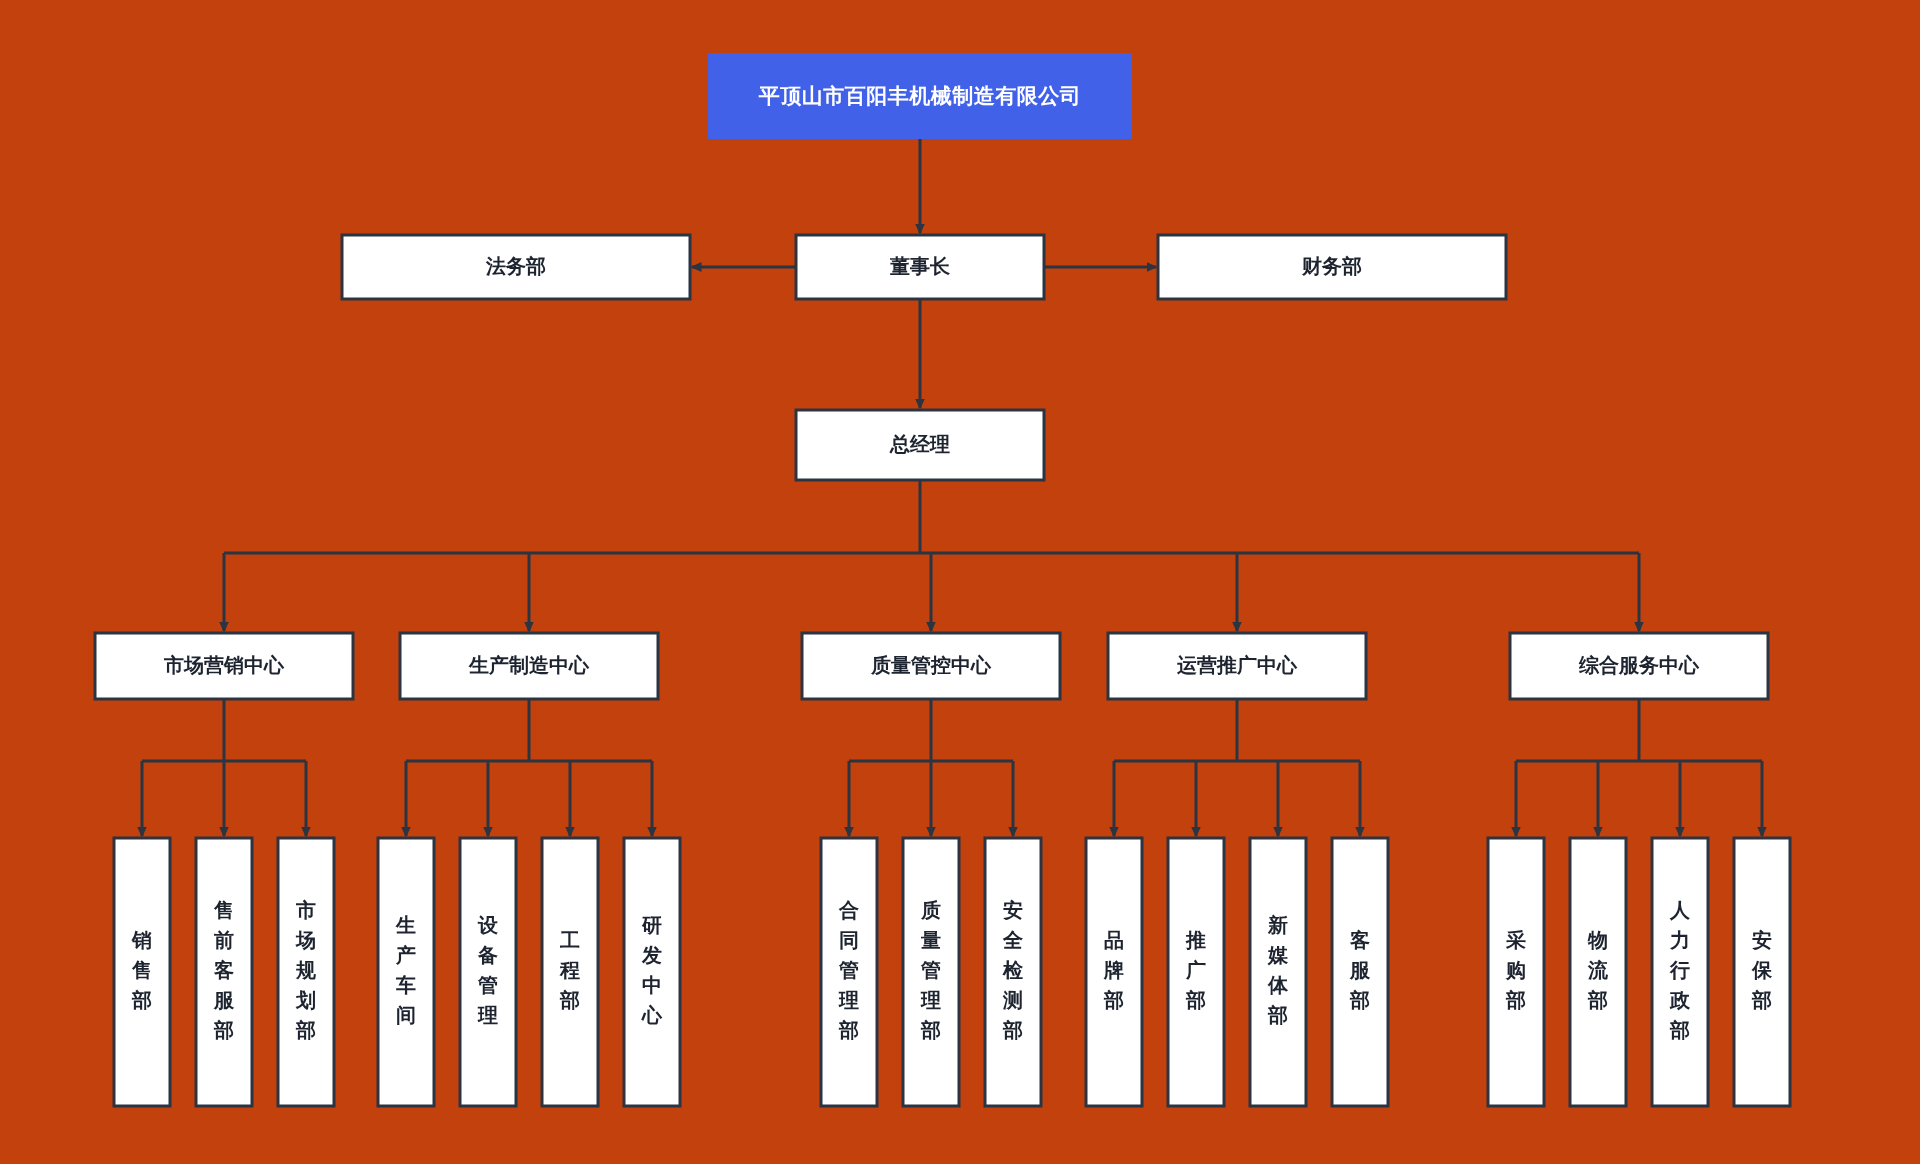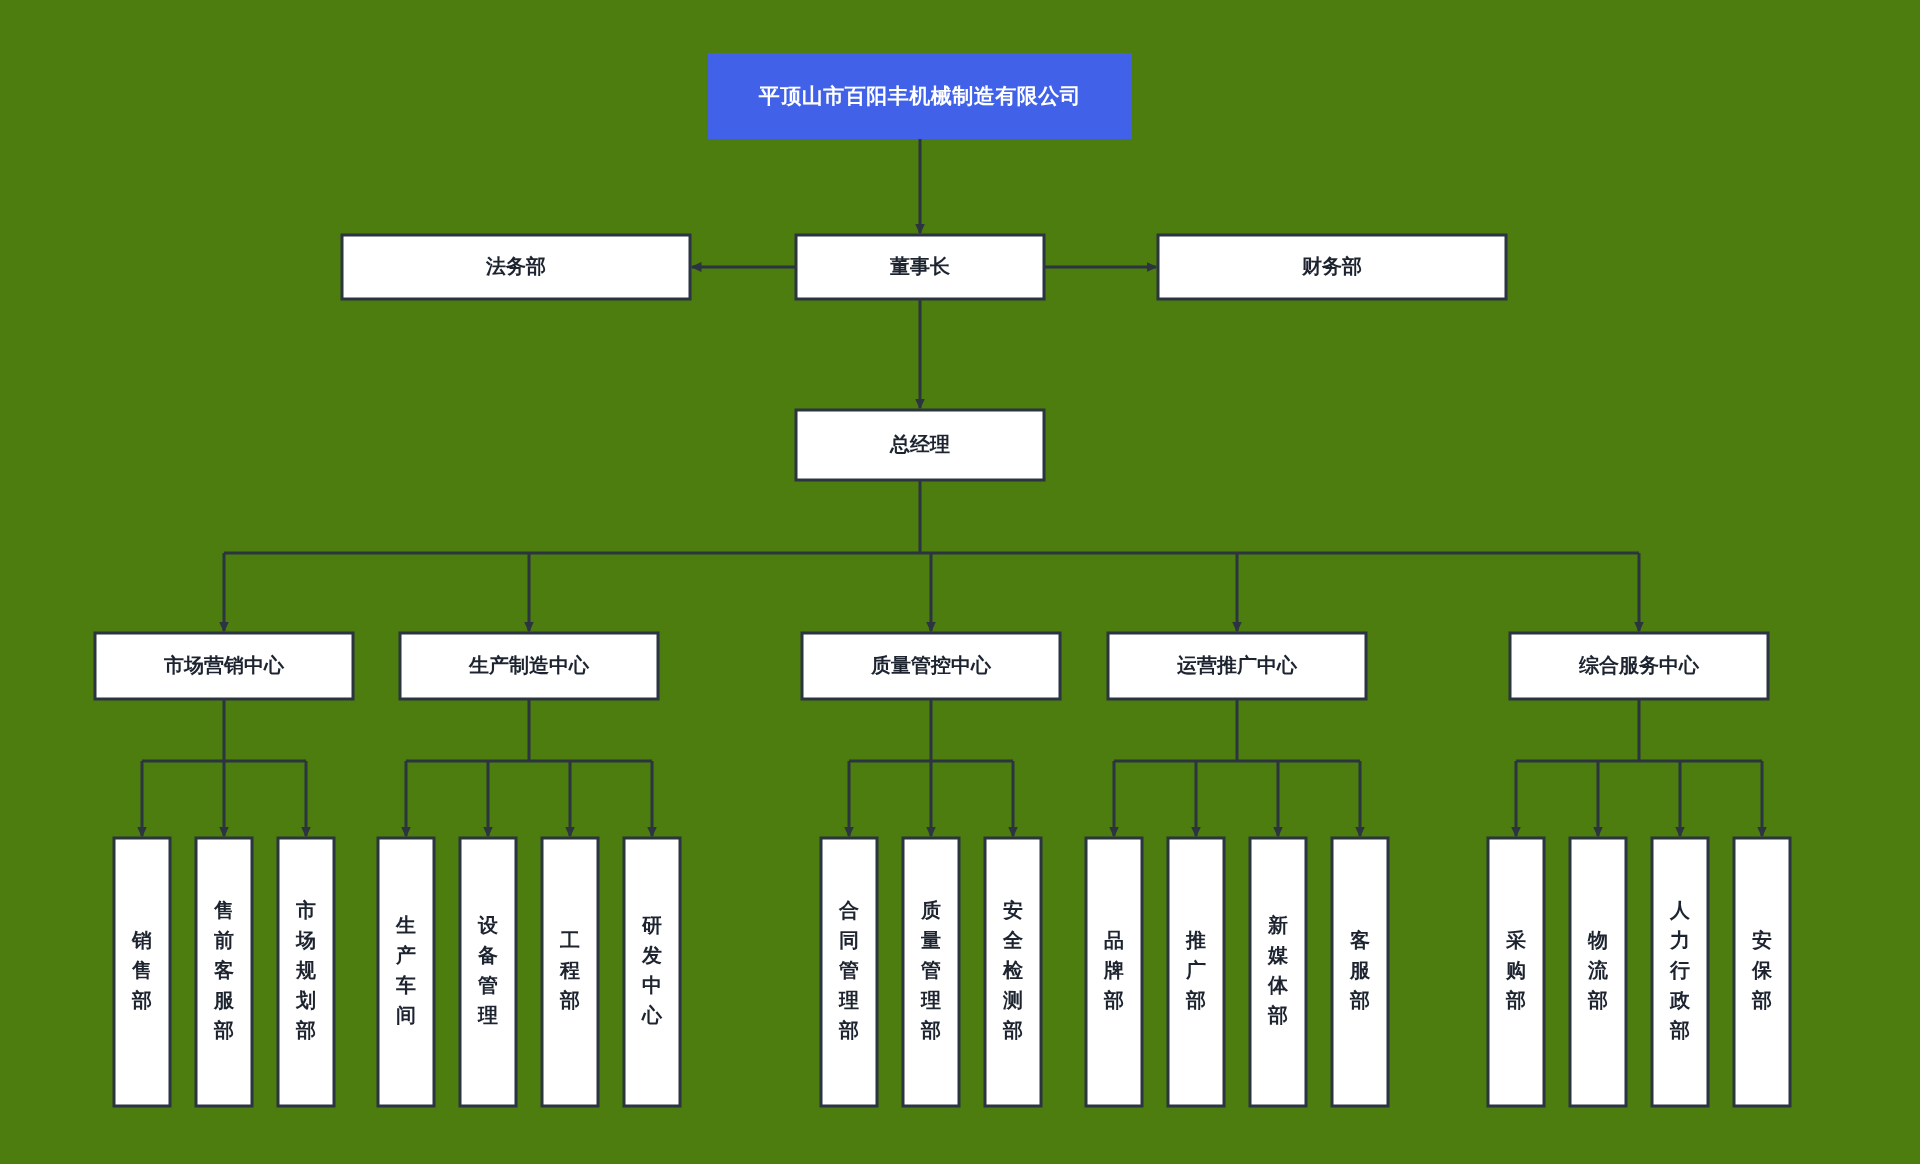--- a/index.html
+++ b/index.html
@@ -1,21 +1,21 @@
 <!DOCTYPE html>
 <html><head>
 <meta charset="utf-8">
 <style>
   html,body{margin:0;padding:0;background:#ffffff;}
   body{
     width:1920px;height:1164px;
     font-family:"Liberation Sans","DejaVu Sans",sans-serif;
     overflow:hidden;
   }
-  #chart-root{position:relative;width:1920px;height:1164px;background:#4d7c0f;text-decoration:underline;}
+  #chart-root{position:relative;width:1920px;height:1164px;background:#c2410c;text-decoration:underline;}
   svg#org-svg{position:absolute;left:0;top:0;width:1920px;height:1164px;display:block;}
   .node-box{fill:#ffffff;stroke:#2b3440;stroke-width:3;}
   .node-box.root{fill:#4162e8;stroke:#4162e8;stroke-width:0;}
   .node-label{
     font-family:"Liberation Sans","DejaVu Sans",sans-serif;
     font-weight:bold;fill:#1d2430;text-anchor:middle;
     dominant-baseline:middle;
   }
   .node-label.root-label{fill:#ffffff;font-size:21px;letter-spacing:0.5px;}
   .node-label.lvl1{font-size:20px;}

